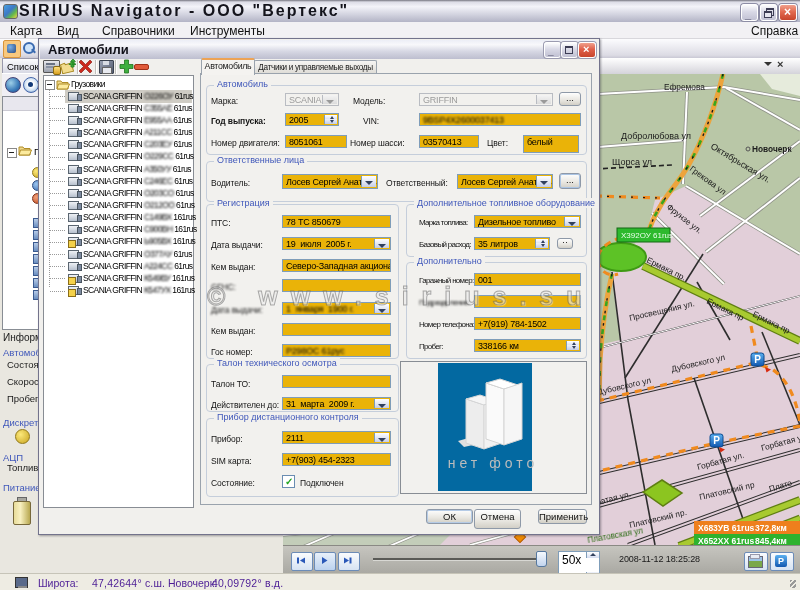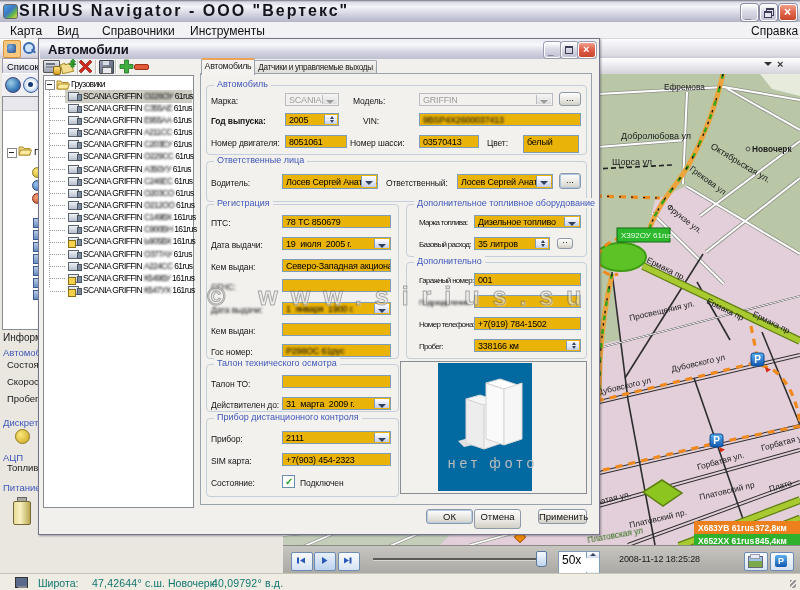--- a/index.html
+++ b/index.html
@@ -27,21 +27,21 @@
   
   #maphdr{left:283px;top:58px;width:517px;height:16px;
     background:linear-gradient(180deg,#ffffff,#d4d3da);border-bottom:1px solid #a4a3ae;}
   
   #player{left:283px;top:545px;width:517px;height:28px;
     background:linear-gradient(180deg,#c6c5bf,#a9a8a2);border-top:1px solid #8a8984;}
   .pbtn{position:absolute;top:6px;width:20px;height:17px;border:1px solid #6c8cb8;border-radius:2px;
     background:linear-gradient(180deg,#fafcfe,#d6e2f2);}
   
   #status{left:0;top:573px;width:800px;height:17px;background:#eeece3;
-    border-top:1px solid #c6c4b8;font-size:12.5px;color:#0f766e;}
+    border-top:1px solid #c6c4b8;font-size:12.5px;color:#4c1d95;}
   
   #dlg{left:38px;top:38px;width:560px;height:495px;background:#f1f0ed;
     border:1px solid #73738c;box-shadow:1px 1px 2px rgba(60,60,70,.45);}
   #dlgtitle{left:1px;top:1px;width:556px;height:19px;
     background:linear-gradient(180deg,#eceef6 0%,#f8f8fb 25%,#d6d7e3 60%,#bdbecf 100%);}
   #dlgtitletxt{left:8px;top:2px;font-size:13px;font-weight:bold;color:#101018;}
   .dbtn{position:absolute;top:2px;width:15px;height:14px;border-radius:3px;border:1px solid #fff;
     box-shadow:0 0 0 1px #9b9bb0;background:linear-gradient(180deg,#fdfdfe,#d9d9e6 45%,#c0c0d2);}
   .dbtn.close{background:linear-gradient(180deg,#f0a08c,#e0604a 45%,#c8452c);}
   

